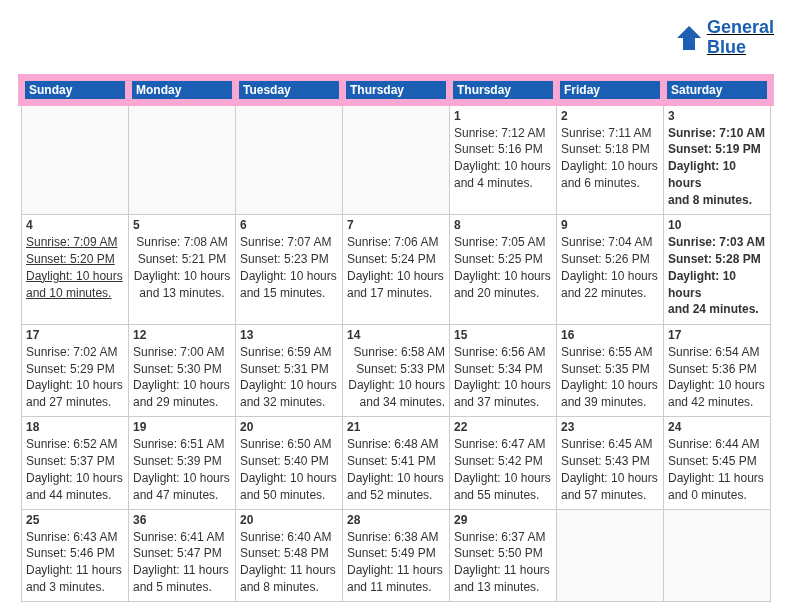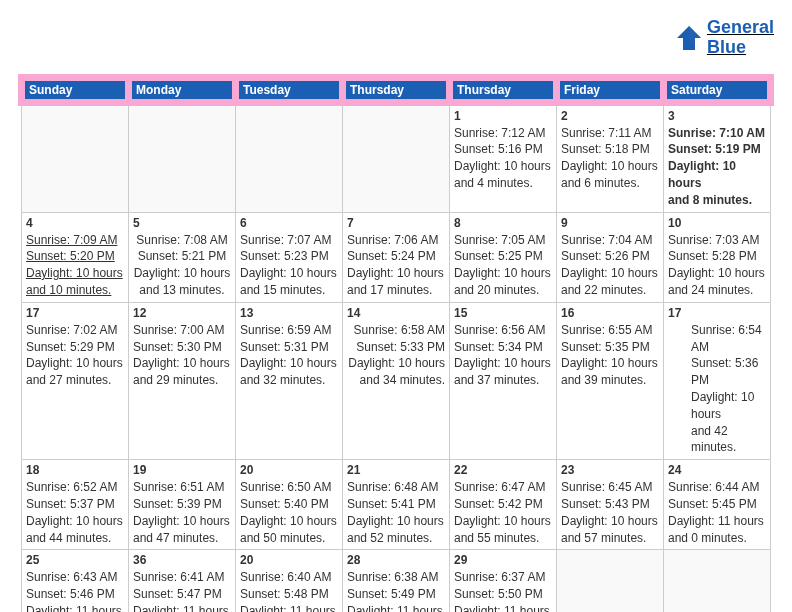--- a/index.html
+++ b/index.html
@@ -198,21 +198,21 @@
           </td>
           <td>
             <span class="day-number">9</span>
             <div class="day-info" style="white-space: pre-line;">Sunrise: 7:04 AM
 Sunset: 5:26 PM
 Daylight: 10 hours
 and 22 minutes.</div>
           </td>
           <td>
             <span class="day-number">10</span>
-            <div class="day-info" style="white-space: pre-line;">Sunrise: 7:03 AM
+            <div class="day-info" style="white-space: pre-line; font-weight: bold;">Sunrise: 7:03 AM
 Sunset: 5:28 PM
 Daylight: 10 hours
 and 24 minutes.</div>
           </td>
         </tr>
         <tr class="week-row">
           <td>
             <span class="day-number">17</span>
             <div class="day-info" style="white-space: pre-line;">Sunrise: 7:02 AM
 Sunset: 5:29 PM
@@ -249,21 +249,21 @@
           </td>
           <td>
             <span class="day-number">16</span>
             <div class="day-info" style="white-space: pre-line;">Sunrise: 6:55 AM
 Sunset: 5:35 PM
 Daylight: 10 hours
 and 39 minutes.</div>
           </td>
           <td>
             <span class="day-number">17</span>
-            <div class="day-info" style="white-space: pre-line; margin-left: 23px;">Sunrise: 6:54 AM
+            <div class="day-info" style="white-space: pre-line;">Sunrise: 6:54 AM
 Sunset: 5:36 PM
 Daylight: 10 hours
 and 42 minutes.</div>
           </td>
         </tr>
         <tr class="week-row">
           <td>
             <span class="day-number">18</span>
             <div class="day-info" style="white-space: pre-line;">Sunrise: 6:52 AM
 Sunset: 5:37 PM

